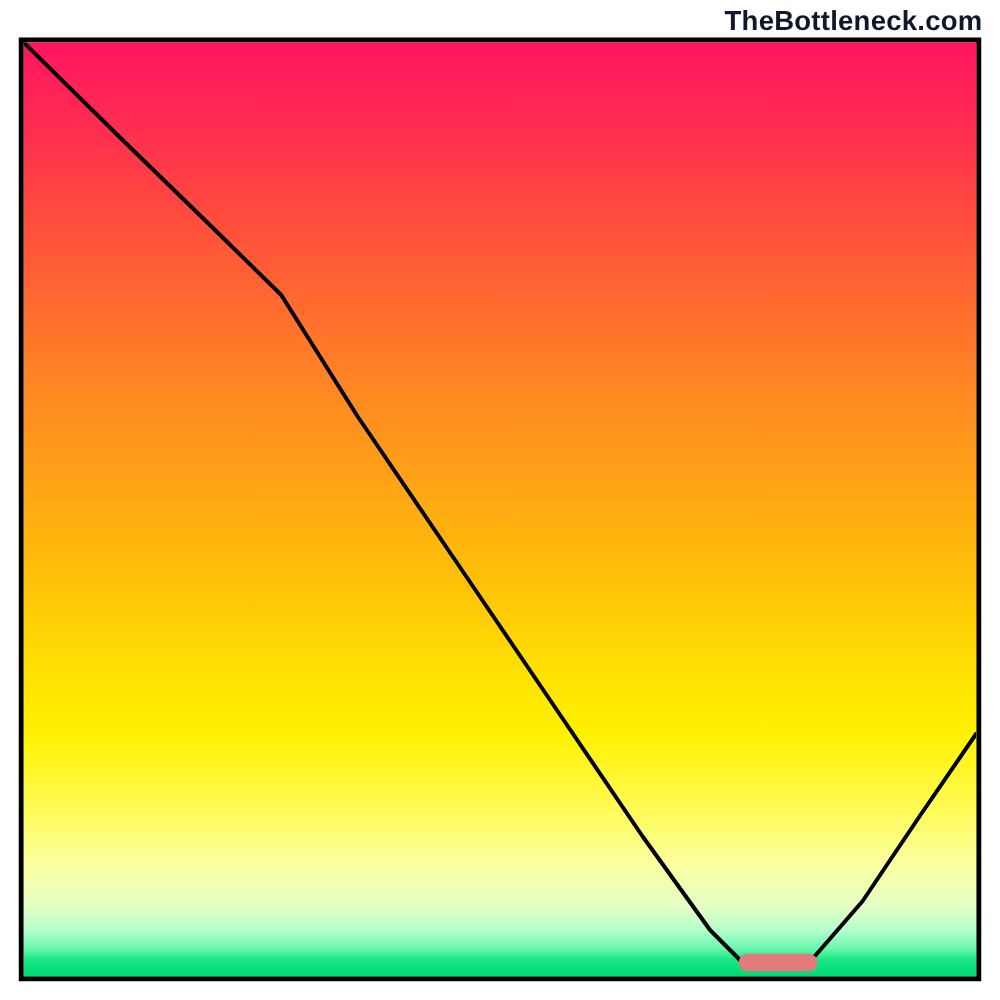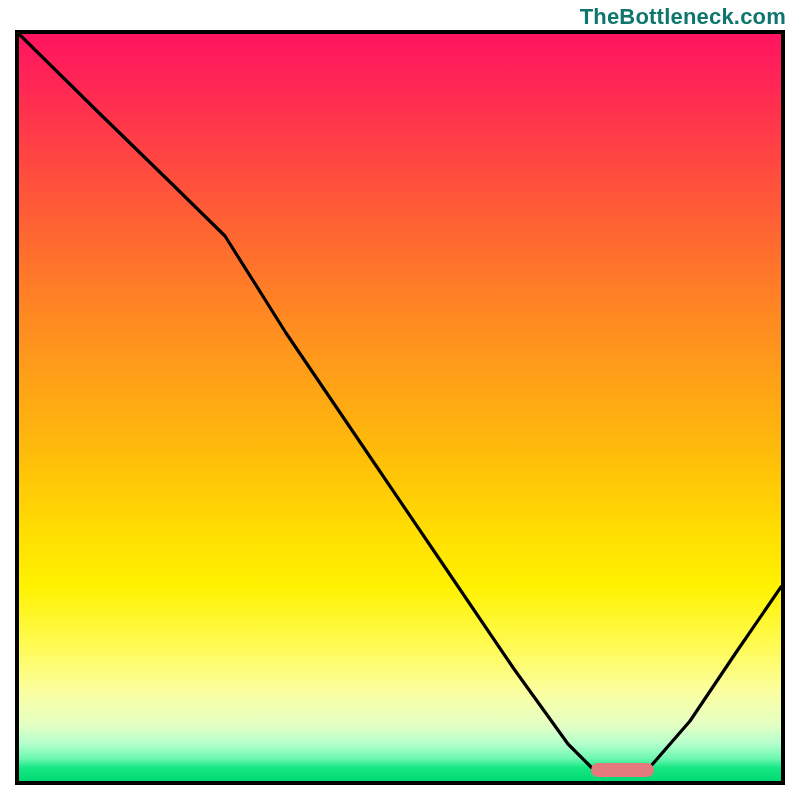--- a/index.html
+++ b/index.html
@@ -15,21 +15,21 @@
     width: 800px;
     height: 800px;
   }
   .watermark {
     position: absolute;
     top: 4px;
     right: 14px;
     font-family: Arial, Helvetica, sans-serif;
     font-size: 22px;
     font-weight: 600;
-    color: #0f766e;
+    color: #0f172a;
     letter-spacing: 0.2px;
   }
   .plot-frame {
     position: absolute;
     left: 15px;
     top: 30px;
     width: 770px;
     height: 755px;
     border: 4px solid #000000;
     box-sizing: border-box;

